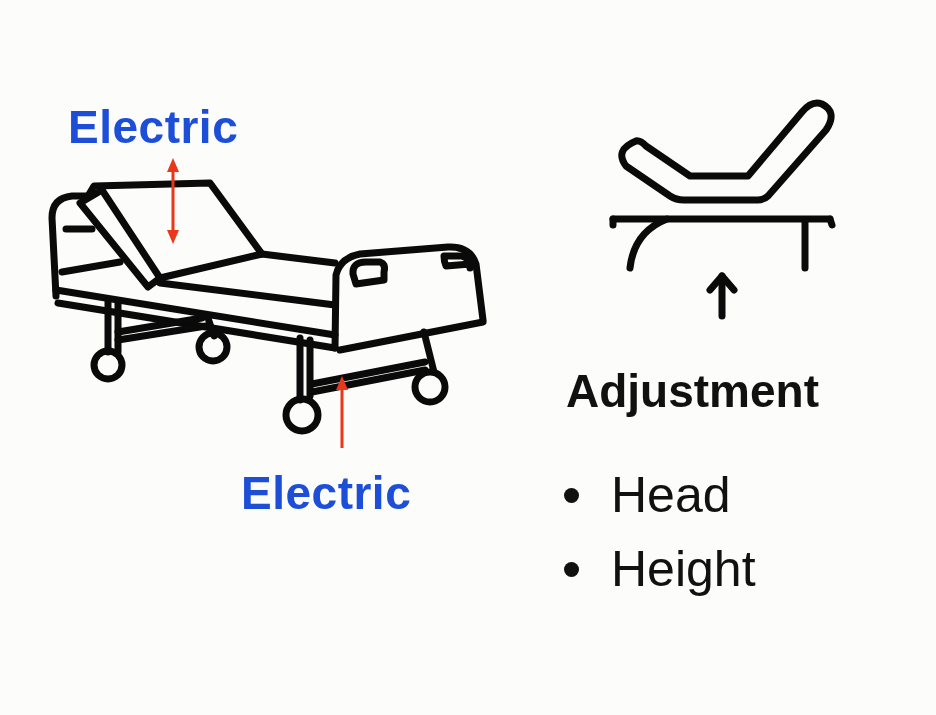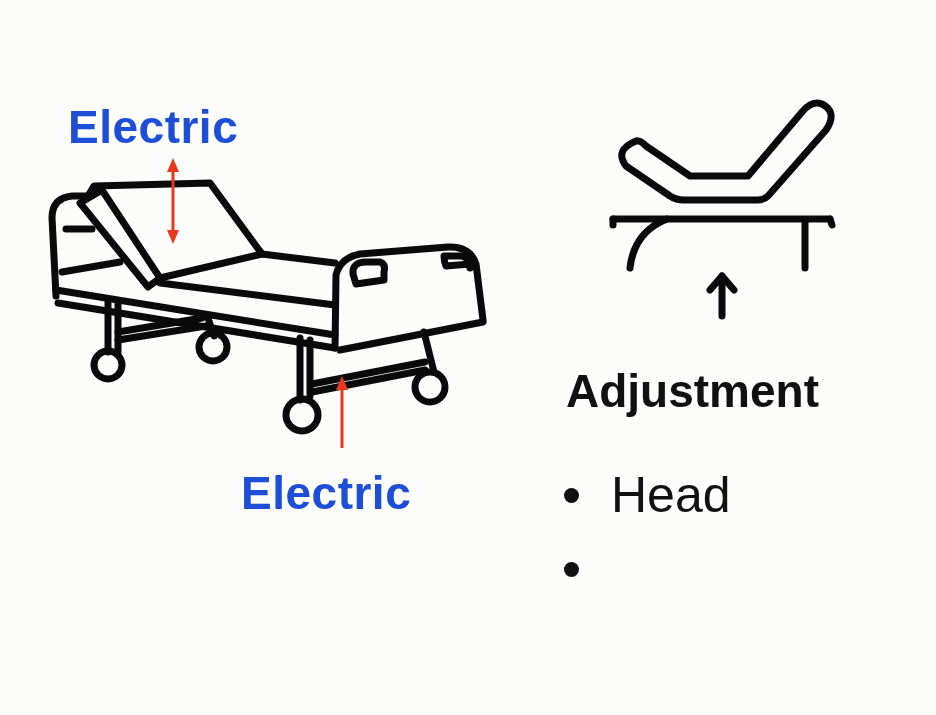--- a/index.html
+++ b/index.html
@@ -95,14 +95,15 @@
 </svg>
 
 <div class="heading">Adjustment</div>
 <ul class="adj">
   <li>
       <span class="dot"></span>
       <span>Head</span>
     </li>
   <li>
       <span class="dot"></span>
+      <span>Height</span>
     </li>
 </ul>
 
 </body></html>

